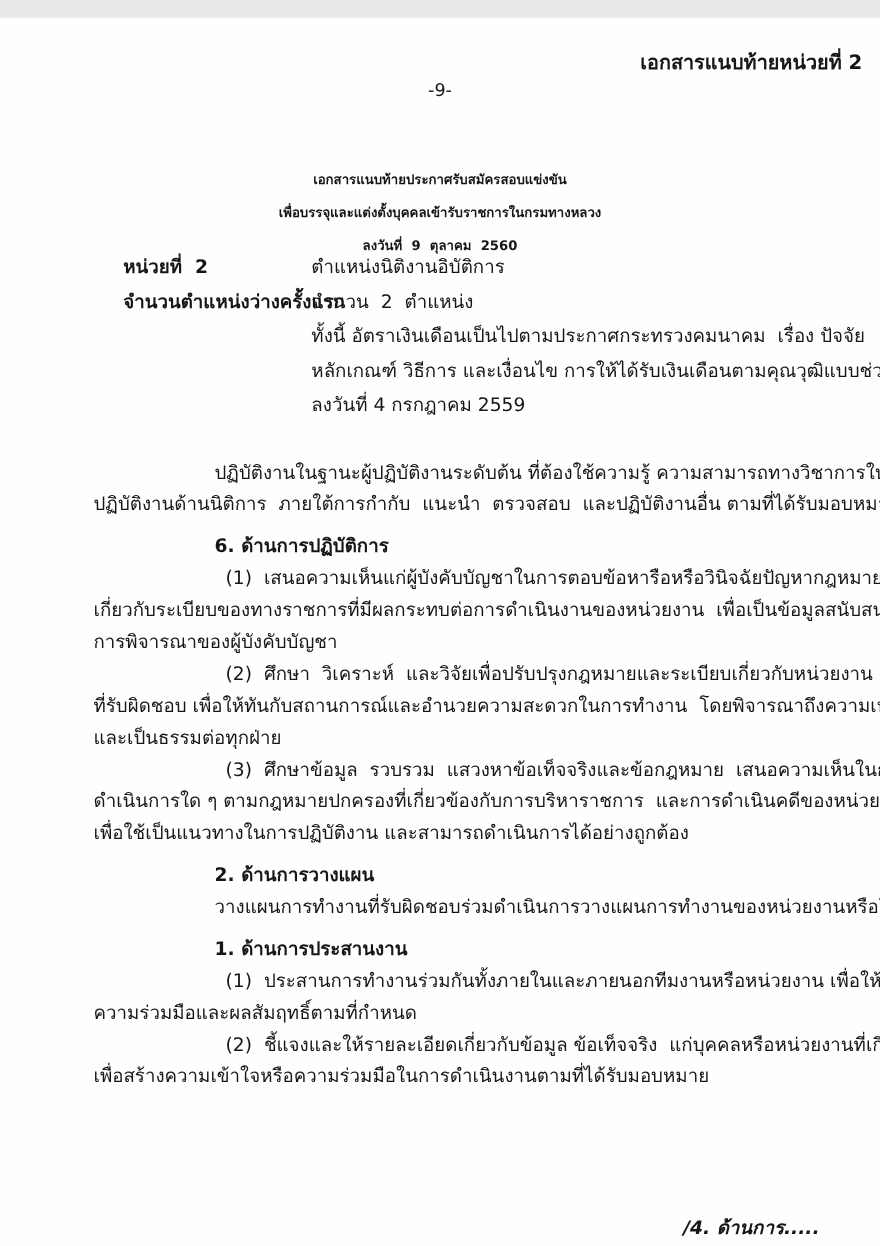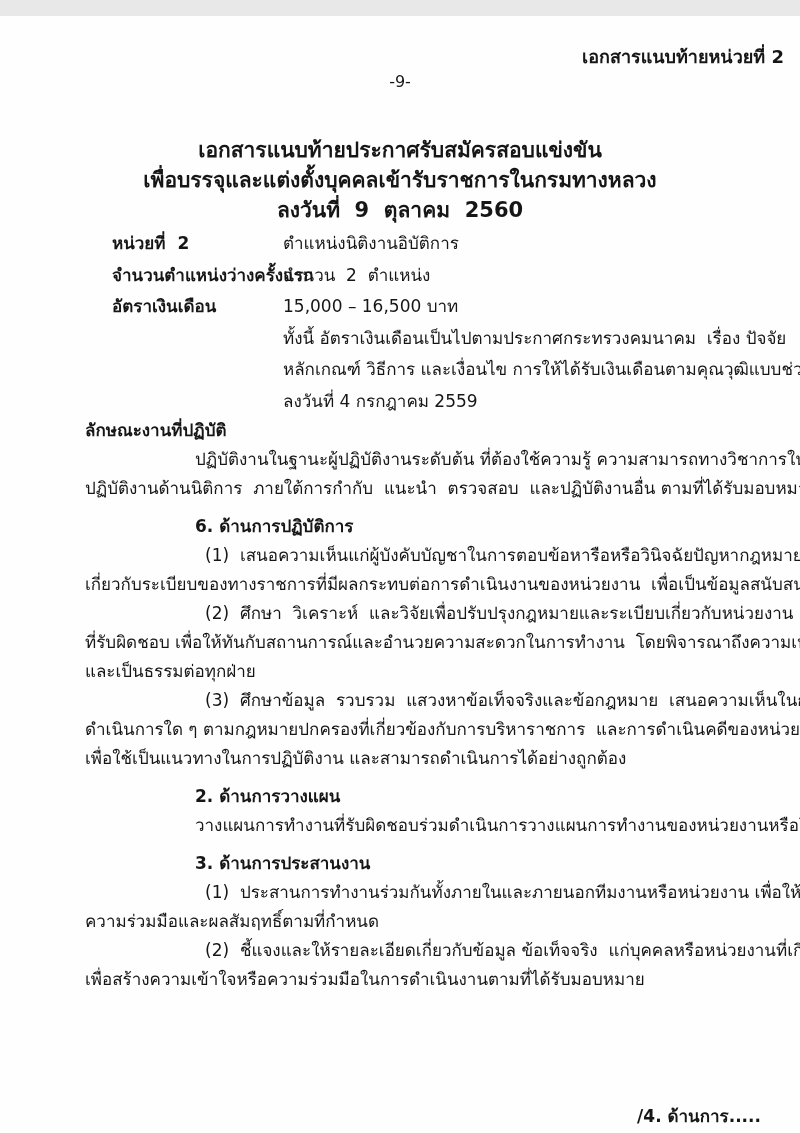--- a/index.html
+++ b/index.html
@@ -28,27 +28,27 @@
   .page-num {
     position: absolute;
     top: 56px;
     left: 0;
     width: 100%;
     text-align: center;
     font-size: 16px;
   }
   .title-block {
     position: absolute;
-    top: 119px;
+    top: 132px;
     left: 0;
     width: 100%;
     text-align: center;
     font-weight: 700;
     line-height: 30px;
-    font-size: 21px;
+    font-size: 12px;
   }
   .details {
     position: absolute;
     top: 212px;
     left: 112px;
     width: 640px;
     line-height: 31.5px;
   }
   .details .lbl {
     display: inline-block;
@@ -71,23 +71,24 @@
     font-weight: 700;
     margin-left: 110px;
   }
   .gap { margin-top: 9px; }
   .ind1 { padding-left: 110px; }  
   .ind2 { padding-left: 120px; }  
 
   .footer-note {
     position: absolute;
     top: 1086px;
-    right: 39px;
+    right: 55px;
     font-weight: 700;
     white-space: pre;
+    font-style: italic;
   }
 </style>
 </head>
 <body>
 
 <div class="page">
 
   <div class="header-note">เอกสารแนบท้ายหน่วยที่ 2</div>
   <div class="page-num">-9-</div>
 
@@ -97,48 +98,45 @@
     <div class="line">ลงวันที่  9  ตุลาคม  2560</div>
   </div>
 
   <div class="details">
     <div class="row">
       <span class="lbl">หน่วยที่  2</span><span class="val">ตำแหน่งนิติงานอิบัติการ</span>
     </div>
     <div class="row">
       <span class="lbl">จำนวนตำแหน่งว่างครั้งแรก</span><span class="val">จำนวน  2  ตำแหน่ง</span>
     </div>
-    <div class="row">
-      <span class="lbl">อัตราเงินเดือน</span><span class="val">15,000 – 16,500 บาท</span>
-    </div>
     <div class="note line">ทั้งนี้ อัตราเงินเดือนเป็นไปตามประกาศกระทรวงคมนาคม  เรื่อง ปัจจัย</div>
     <div class="note line">หลักเกณฑ์ วิธีการ และเงื่อนไข การให้ได้รับเงินเดือนตามคุณวุฒิแบบช่วง</div>
     <div class="note line">ลงวันที่ 4 กรกฎาคม 2559</div>
   </div>
 
   <div class="body-block">
-    <div class="b line">ลักษณะงานที่ปฏิบัติ</div>
 
     <div class="line ind1">ปฏิบัติงานในฐานะผู้ปฏิบัติงานระดับต้น ที่ต้องใช้ความรู้ ความสามารถทางวิชาการในการทำงาน</div>
     <div class="line">ปฏิบัติงานด้านนิติการ  ภายใต้การกำกับ  แนะนำ  ตรวจสอบ  และปฏิบัติงานอื่น ตามที่ได้รับมอบหมาย</div>
 
     <div class="sec-head gap line">6. ด้านการปฏิบัติการ</div>
     <div class="line ind2">(1)  เสนอความเห็นแก่ผู้บังคับบัญชาในการตอบข้อหารือหรือวินิจฉัยปัญหากฎหมาย</div>
     <div class="line">เกี่ยวกับระเบียบของทางราชการที่มีผลกระทบต่อการดำเนินงานของหน่วยงาน  เพื่อเป็นข้อมูลสนับสนุน</div>
+    <div class="line">การพิจารณาของผู้บังคับบัญชา</div>
     <div class="line ind2">(2)  ศึกษา  วิเคราะห์  และวิจัยเพื่อปรับปรุงกฎหมายและระเบียบเกี่ยวกับหน่วยงาน</div>
     <div class="line">ที่รับผิดชอบ เพื่อให้ทันกับสถานการณ์และอำนวยความสะดวกในการทำงาน  โดยพิจารณาถึงความเหมาะสม</div>
     <div class="line">และเป็นธรรมต่อทุกฝ่าย</div>
     <div class="line ind2">(3)  ศึกษาข้อมูล  รวบรวม  แสวงหาข้อเท็จจริงและข้อกฎหมาย  เสนอความเห็นในการ</div>
     <div class="line">ดำเนินการใด ๆ ตามกฎหมายปกครองที่เกี่ยวข้องกับการบริหาราชการ  และการดำเนินคดีของหน่วยงาน</div>
     <div class="line">เพื่อใช้เป็นแนวทางในการปฏิบัติงาน และสามารถดำเนินการได้อย่างถูกต้อง</div>
 
     <div class="sec-head gap line">2. ด้านการวางแผน</div>
     <div class="line ind1">วางแผนการทำงานที่รับผิดชอบร่วมดำเนินการวางแผนการทำงานของหน่วยงานหรือโครงการ</div>
 
-    <div class="sec-head gap line">3. ด้านการประสานงาน</div>
+    <div class="sec-head gap line">1. ด้านการประสานงาน</div>
     <div class="line ind2">(1)  ประสานการทำงานร่วมกันทั้งภายในและภายนอกทีมงานหรือหน่วยงาน เพื่อให้เกิด</div>
     <div class="line">ความร่วมมือและผลสัมฤทธิ์ตามที่กำหนด</div>
     <div class="line ind2">(2)  ชี้แจงและให้รายละเอียดเกี่ยวกับข้อมูล ข้อเท็จจริง  แก่บุคคลหรือหน่วยงานที่เกี่ยวข้อง</div>
     <div class="line">เพื่อสร้างความเข้าใจหรือความร่วมมือในการดำเนินงานตามที่ได้รับมอบหมาย</div>
   </div>
 
   <div class="footer-note">/4. ด้านการ.....</div>
 
 </div>
 

